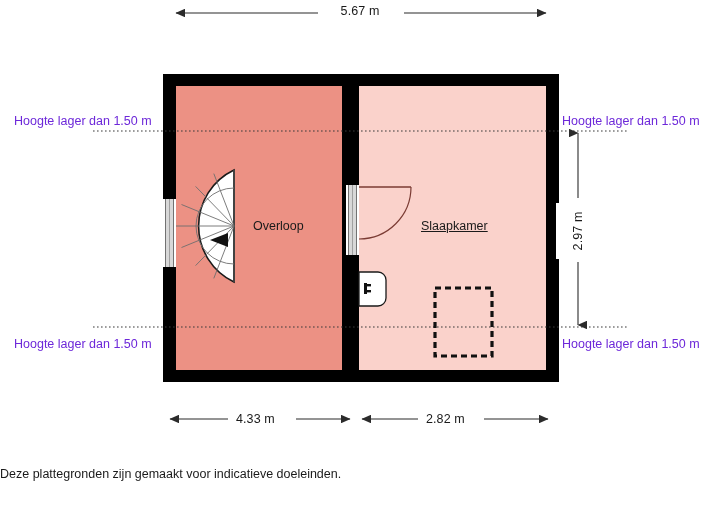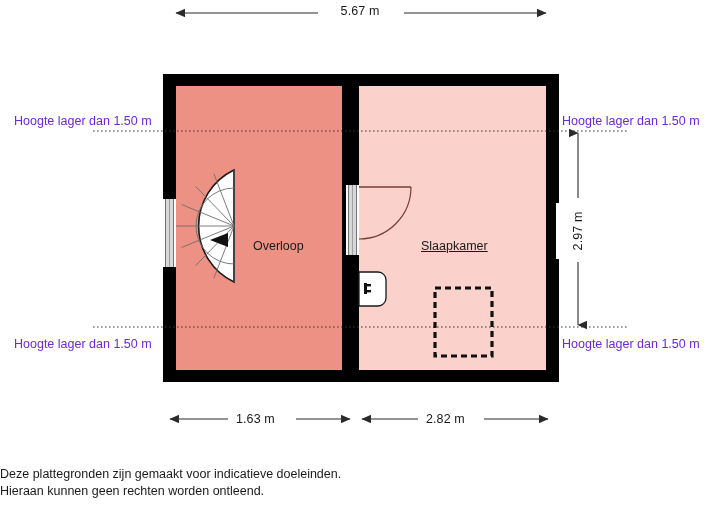--- a/index.html
+++ b/index.html
@@ -53,21 +53,20 @@
     line-height: 17px;
     color: #1a1a1a;
   }
   #disclaimer div { display: block; }
 
   
   .room-name {
     font-size: 12.5px;
     color: #1a1a1a;
     white-space: nowrap;
-    margin-top: 20px;
   }
 
   svg { display: block; }
 </style>
 </head>
 <body>
 
 <div id="floorplan-root">
 
   <div class="abs dim-top dim-label">
@@ -191,22 +190,21 @@
   <div class="abs height-note" style="left:562px; top:114px;">Hoogte lager dan 1.50 m</div>
 
   <div class="abs height-note" style="left:14px; top:337px;">Hoogte lager dan 1.50 m</div>
 
   <div class="abs height-note" style="left:562px; top:337px;">Hoogte lager dan 1.50 m</div>
 
   <div class="abs dim-label" style="left:556px; top:203px; width:44px; height:56px; display:flex; align-items:center; justify-content:center; background:#ffffff;">
     <span style="transform:rotate(-90deg); display:inline-block; white-space:nowrap;">2.97 m</span>
   </div>
 
-  <div class="abs dim-label" style="left:232px; top:412px; background:#ffffff; padding:0 4px;">1.63 m</div>
+  <div class="abs dim-label" style="left:232px; top:412px; background:#ffffff; padding:0 4px;">4.33 m</div>
 
   <div class="abs dim-label" style="left:422px; top:412px; background:#ffffff; padding:0 4px;">2.82 m</div>
 
   <div class="abs" id="disclaimer">
     <div>Deze plattegronden zijn gemaakt voor indicatieve doeleinden.</div>
-    <div>Hieraan kunnen geen rechten worden ontleend.</div>
   </div>
 
 </div>
 
 </body></html>

